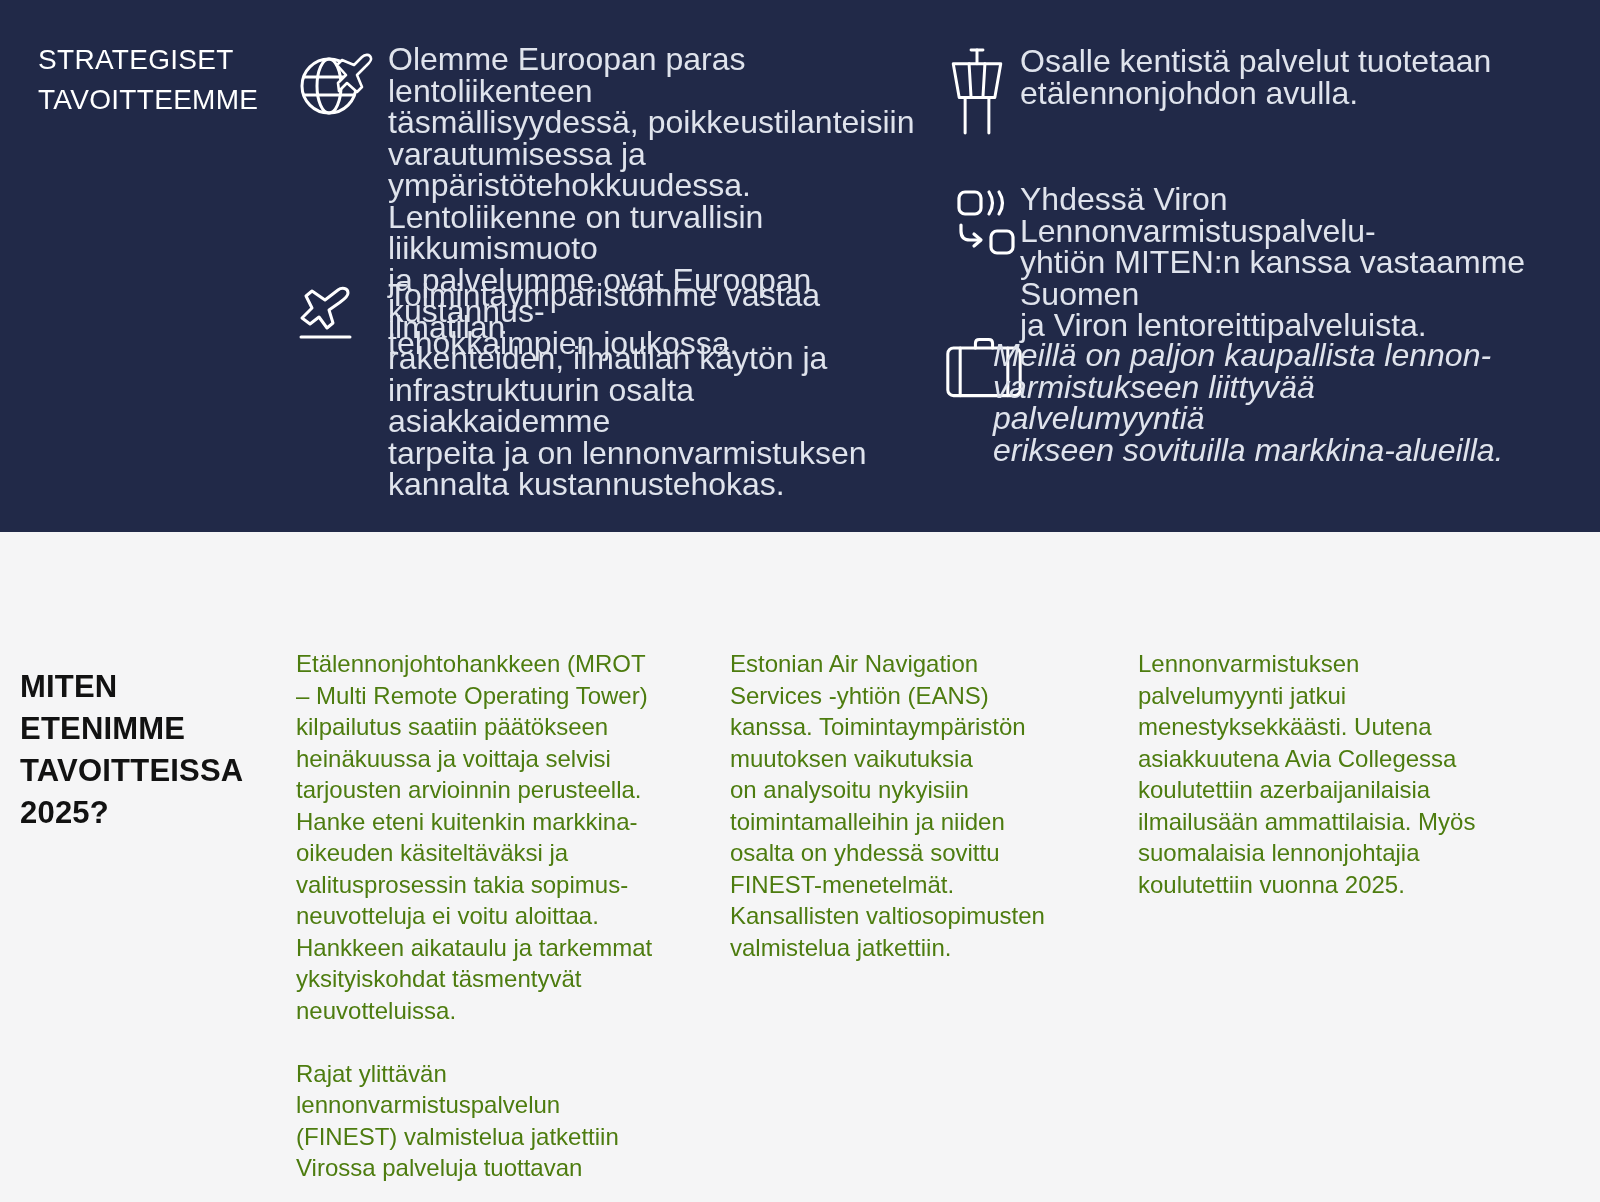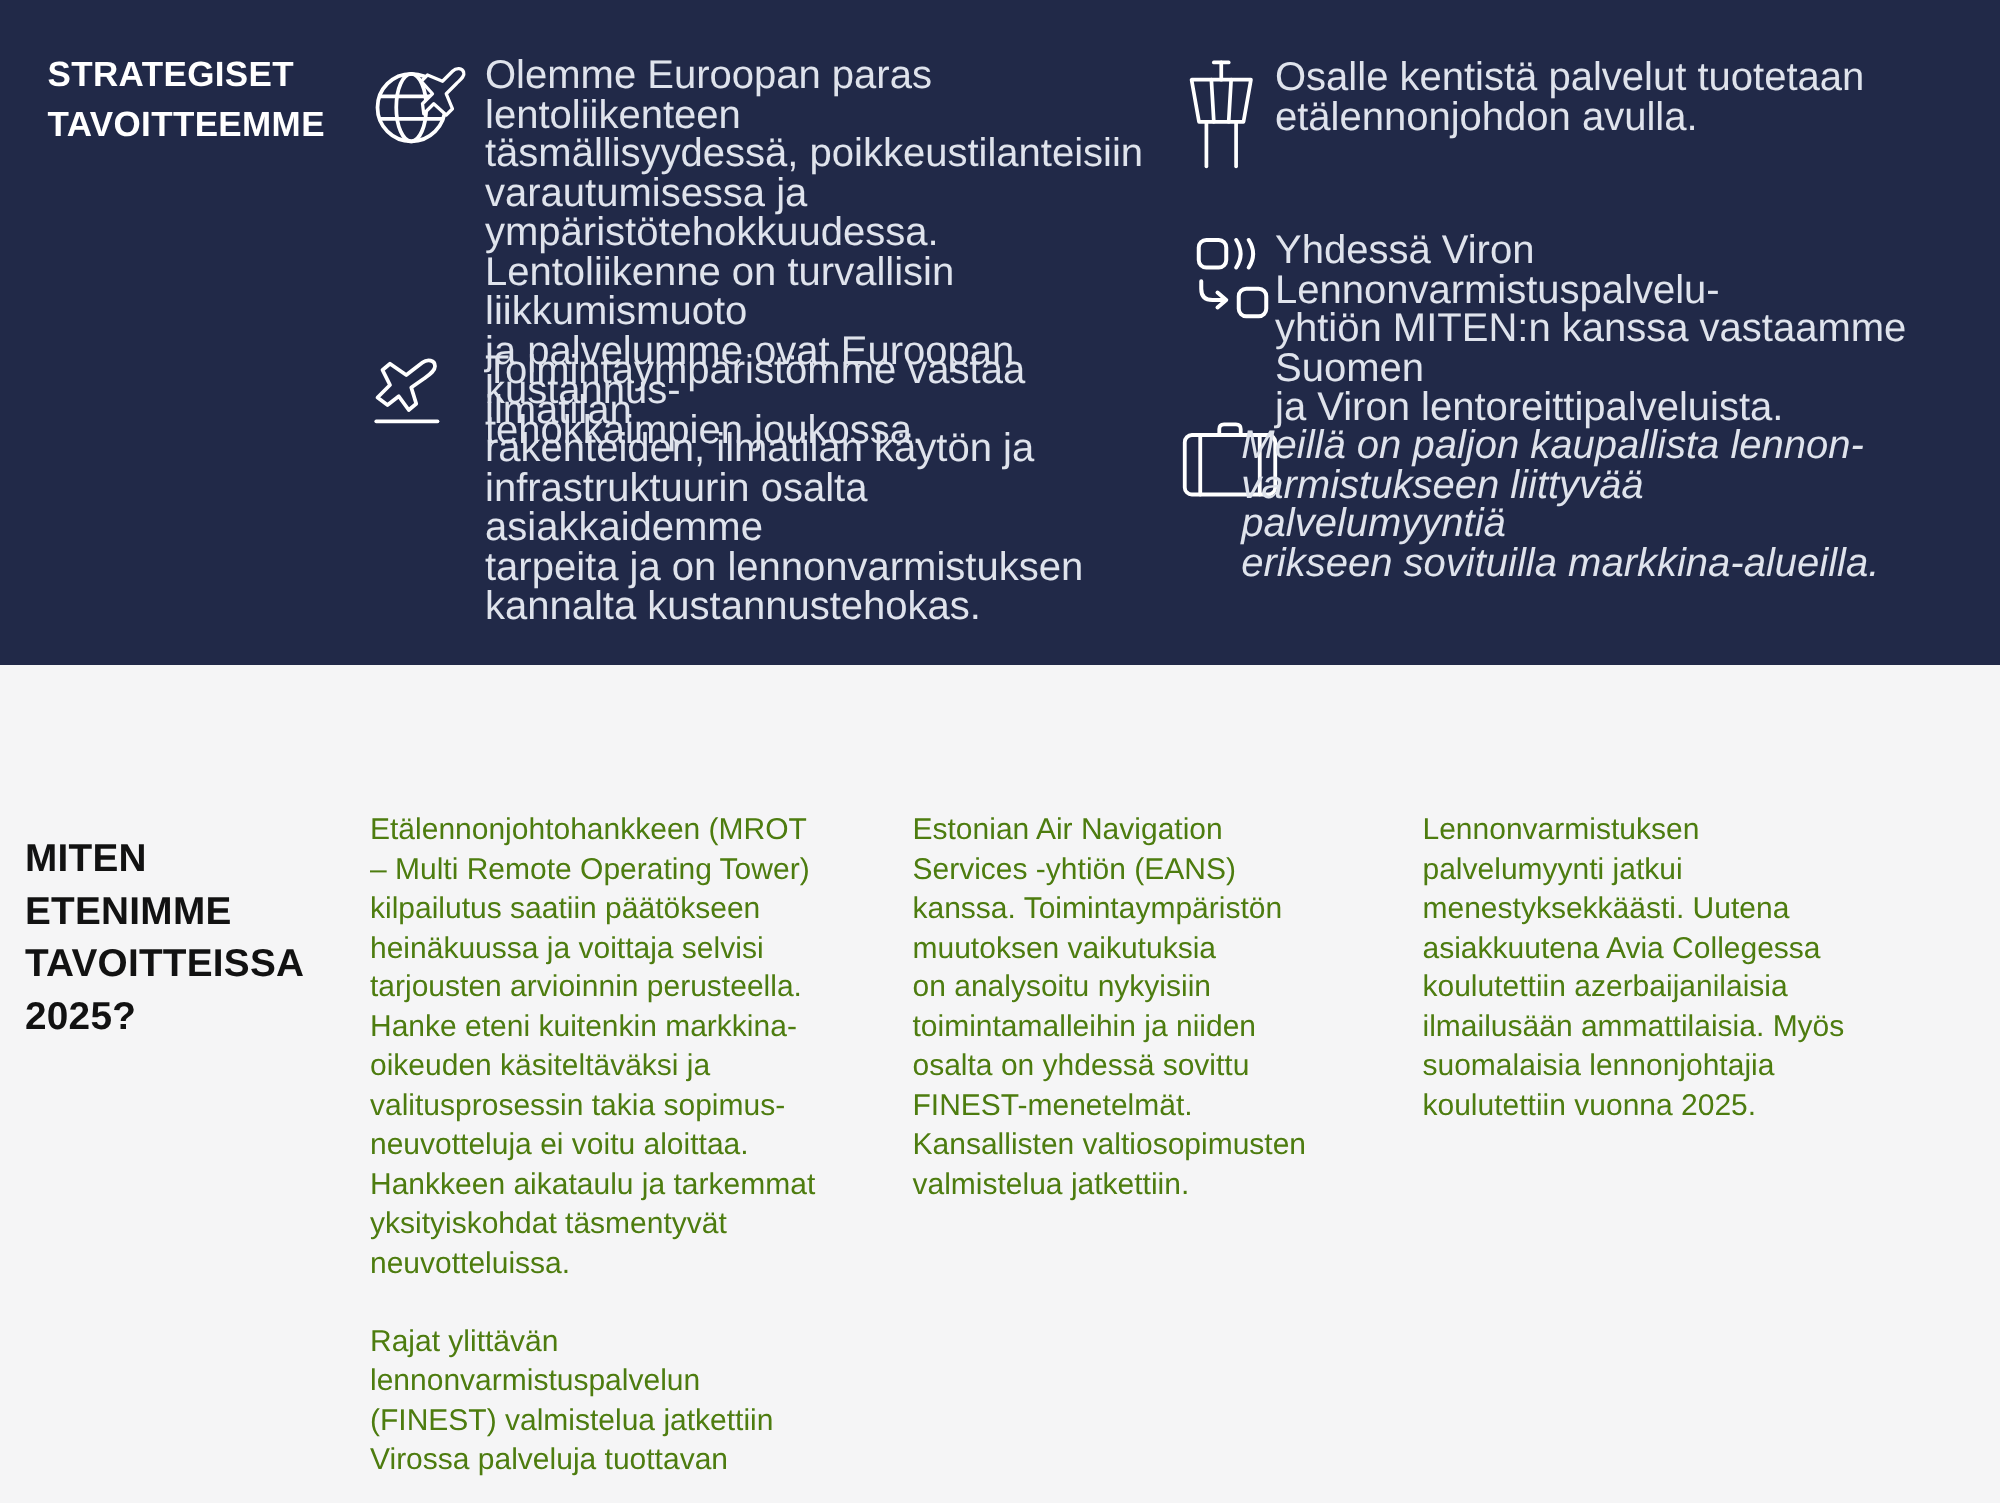--- a/index.html
+++ b/index.html
@@ -12,21 +12,21 @@
     position:absolute;left:0;top:0;width:1600px;height:532px;
     background:#212948;
   }
   .bottom-band{
     position:absolute;left:0;top:532px;width:1600px;height:670px;
     background:#f5f5f6;
   }
   .pre{white-space:pre-line;}
   .top-heading{
     position:absolute;left:38px;top:40px;margin:0;
-    font-size:28px;line-height:40px;font-weight:700;color:#ffffff;
+    font-size:28px;line-height:40px;font-weight:400;color:#ffffff;
     letter-spacing:0.3px;
   }
   .goal-text{
     position:absolute;margin:0;
     font-size:32px;line-height:31.5px;font-weight:400;color:#dfe3ec;
     width:530px;
   }
   .icon-box{position:absolute;}
   .icon-box svg{display:block;}
   .down-arrow{position:absolute;left:708px;top:531px;width:92px;height:96px;}

